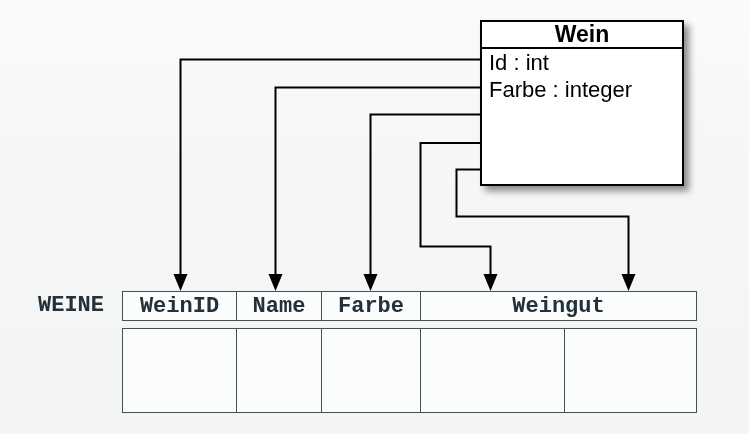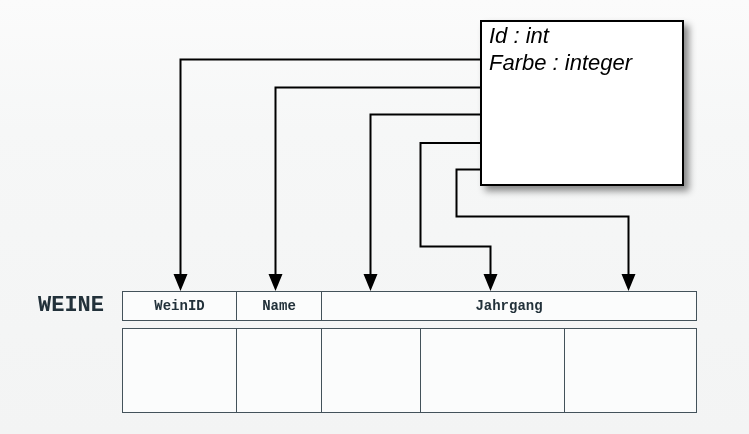--- a/index.html
+++ b/index.html
@@ -26,21 +26,21 @@
     box-sizing: border-box; background: #ffffff;
     border: 2.5px solid #000;
     box-shadow: 5px 5px 7px rgba(0,0,0,0.45);
     z-index: 3;
   }
   .classbox-title {
     font-size: 23px; font-weight: bold; text-align: center;
     line-height: 25px; height: 25px;
     border-bottom: 2px solid #000; color: #000;
   }
-  .classbox-attrs { padding: 0 0 8px 7px; font-style: italic; }
+  .classbox-attrs { padding: 0 0 8px 7px; }
   .class-attr {
     font-size: 22px; line-height: 27.2px; height: 27.2px;
     color: #000; white-space: nowrap;
   }
 
   
   .tbl-label {
     position: absolute; left: 38px; top: 291px; width: 74px; height: 30px;
     line-height: 30px; text-align: left;
     font-family: "Liberation Mono", "DejaVu Sans Mono", monospace;
@@ -53,21 +53,21 @@
     border: 1.5px solid #43525a; background: #fbfcfc;
     z-index: 1;
   }
   .tbl-header { top: 291px; height: 30px; }
   .tbl-body   { top: 328px; height: 85px; }
   .cell {
     box-sizing: border-box; flex: 0 0 auto;
     display: flex; align-items: center; justify-content: center;
     border-left: 1.5px solid #43525a;
     font-family: "Liberation Mono", "DejaVu Sans Mono", monospace;
-    font-weight: bold; font-size: 14px; color: #22313a;
+    font-weight: bold; font-size: 22px; color: #22313a;
     overflow: hidden; white-space: nowrap;
   }
   .cell:first-child { border-left: none; }
   .c0 { width: 113px; } .c1 { width: 85px; } .c2 { width: 99px; }
   .c3 { width: 144px; } .c4 { flex: 1 1 auto; }
 </style>
 </head>
 <body>
 
 <div class="stage">
@@ -89,32 +89,34 @@
       <path d="M 500 143 H 420.5 V 246.5 H 490.5 V 275"></path>
       <polygon points="483.5,274 497.5,274 490.5,291"></polygon>
     </g>
     <g>
       <path d="M 500 169.5 H 456.5 V 216.5 H 628.5 V 275"></path>
       <polygon points="621.5,274 635.5,274 628.5,291"></polygon>
     </g>
   </svg>
 
   <div class="classbox">
+    <div class="classbox-title">Wein</div>
     <div class="classbox-attrs">
       <div class="class-attr">Id : int</div>
       <div class="class-attr">Farbe : integer</div>
     </div>
   </div>
 
   <div class="tbl-label">WEINE</div>
 
   <div class="tbl-header">
     <div class="cell c0">WeinID</div>
     <div class="cell c1">Name</div>
-    <div class="cell c4">Jahrgang</div>
+    <div class="cell c2">Farbe</div>
+    <div class="cell c4">Weingut</div>
   </div>
 
   <div class="tbl-body">
     <div class="cell c0"></div>
     <div class="cell c1"></div>
     <div class="cell c2"></div>
     <div class="cell c3"></div>
     <div class="cell c4"></div>
   </div>
 

